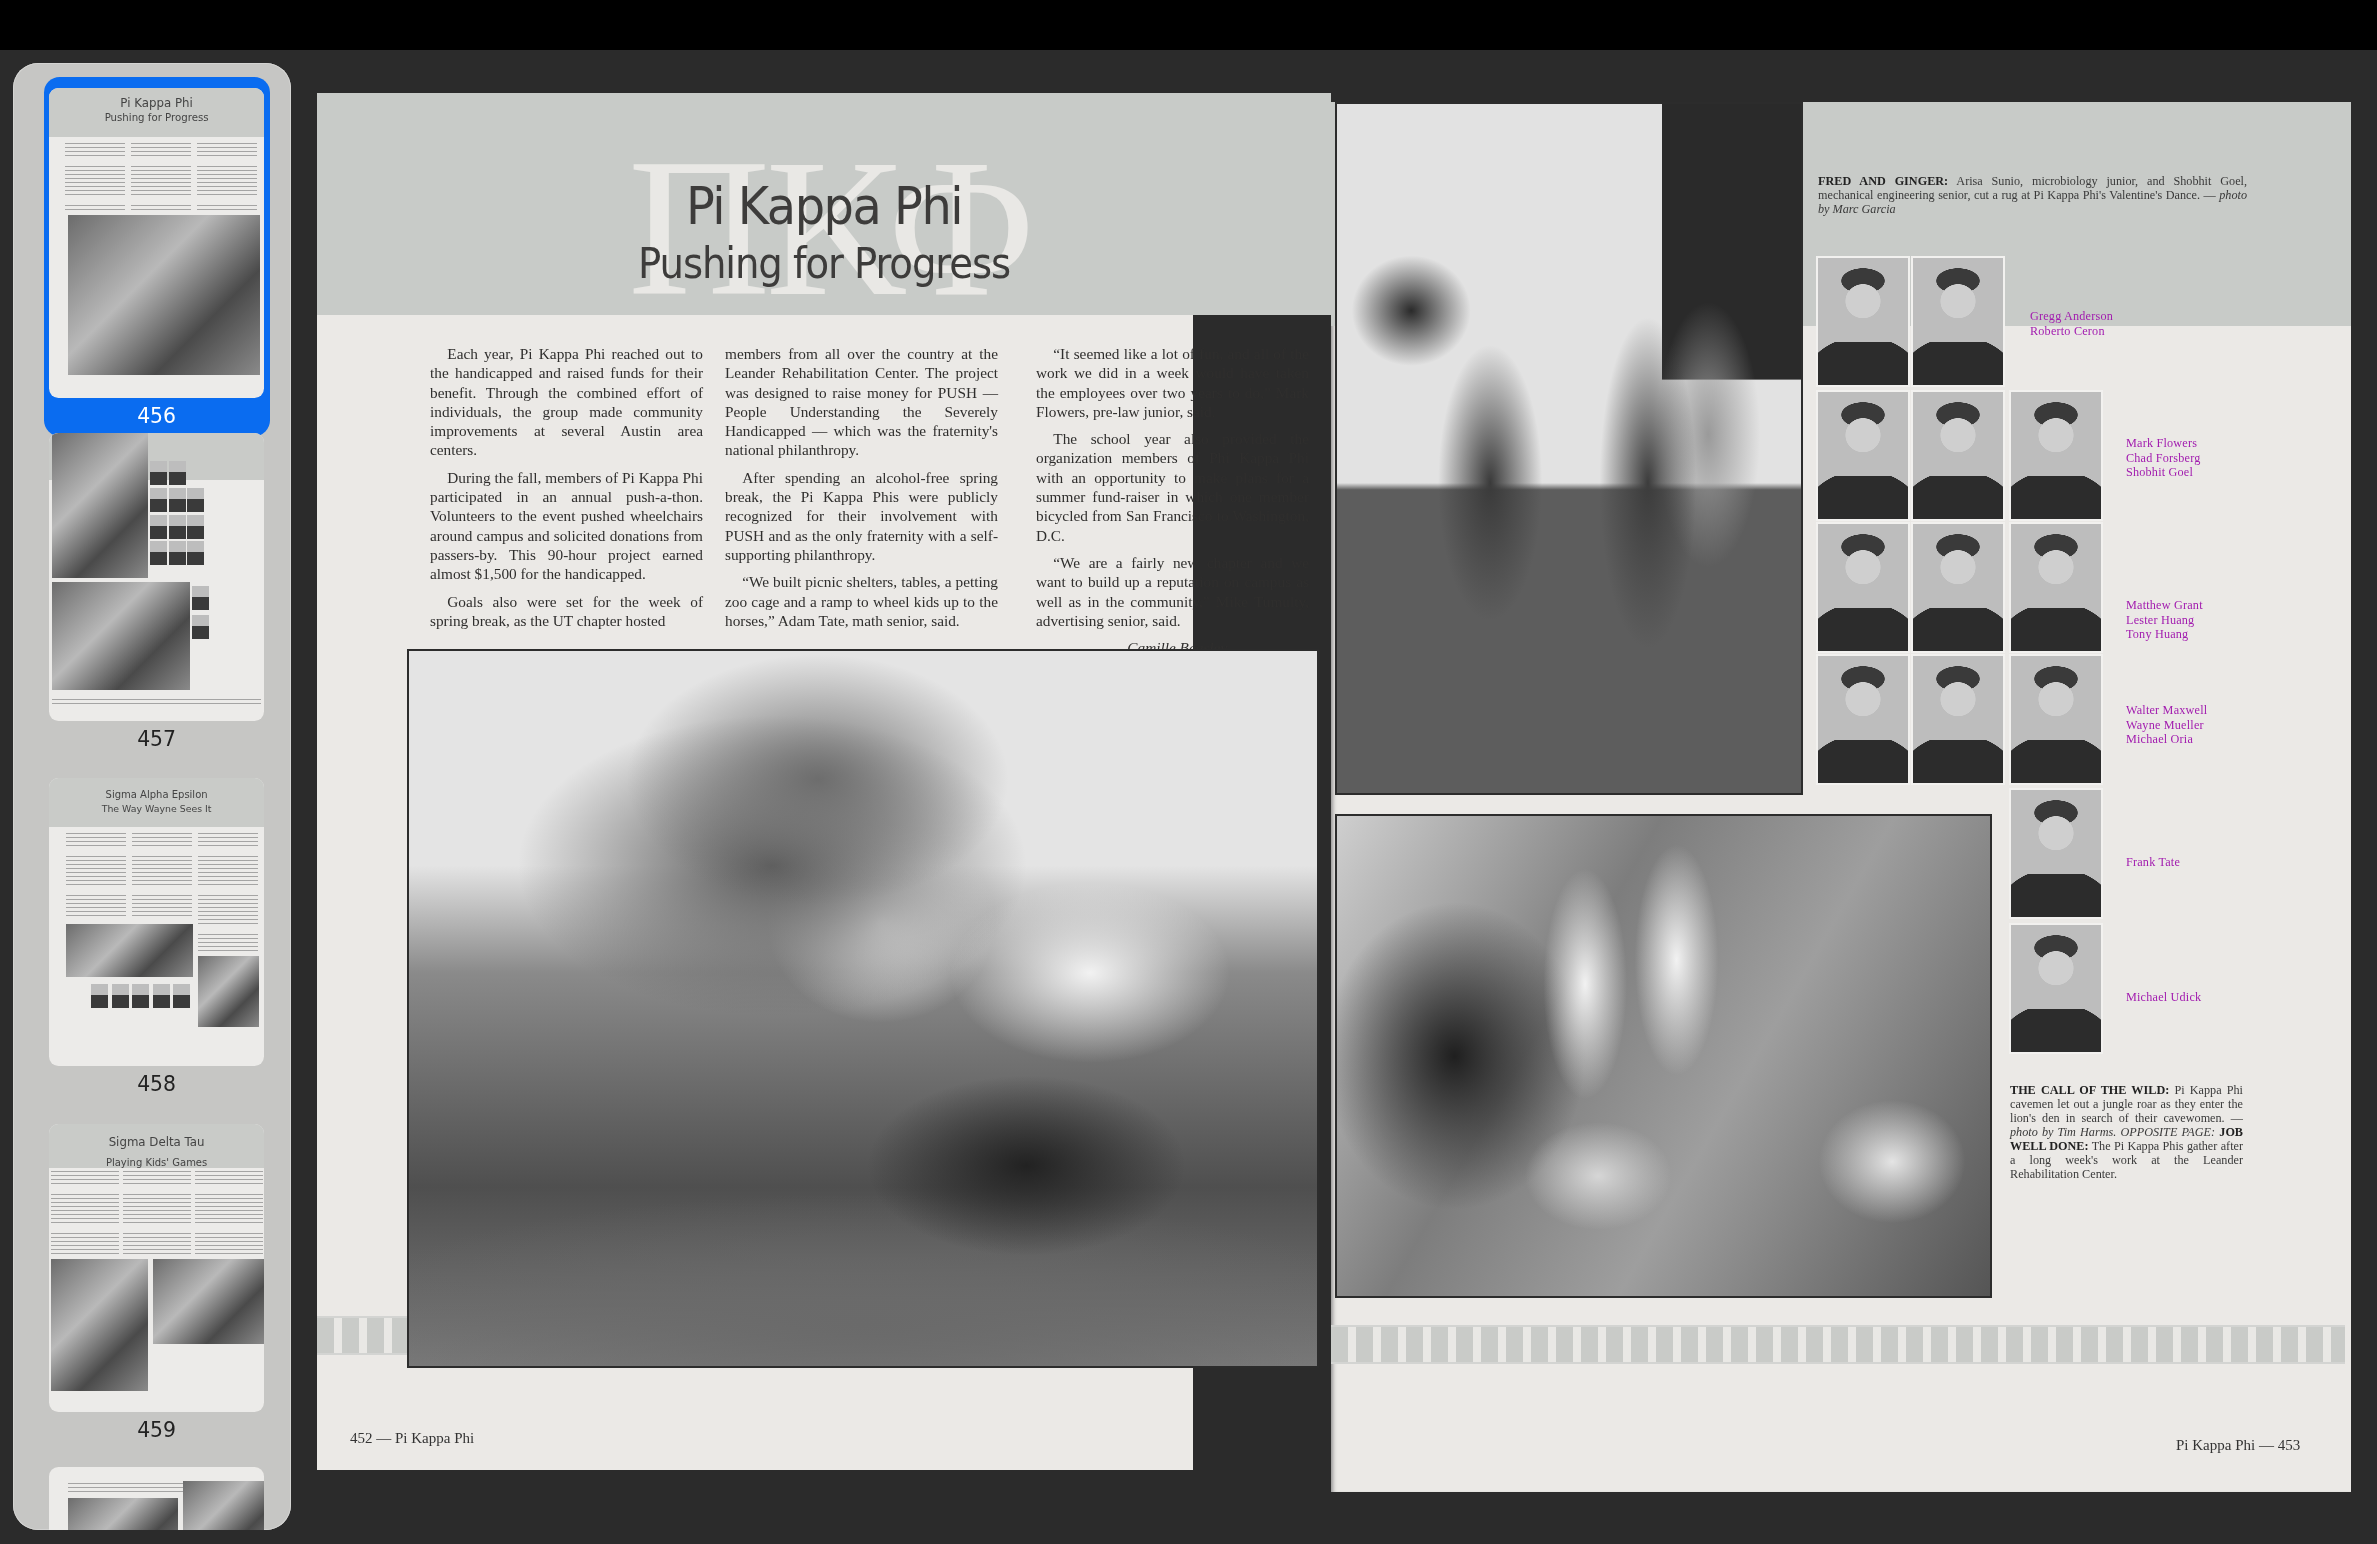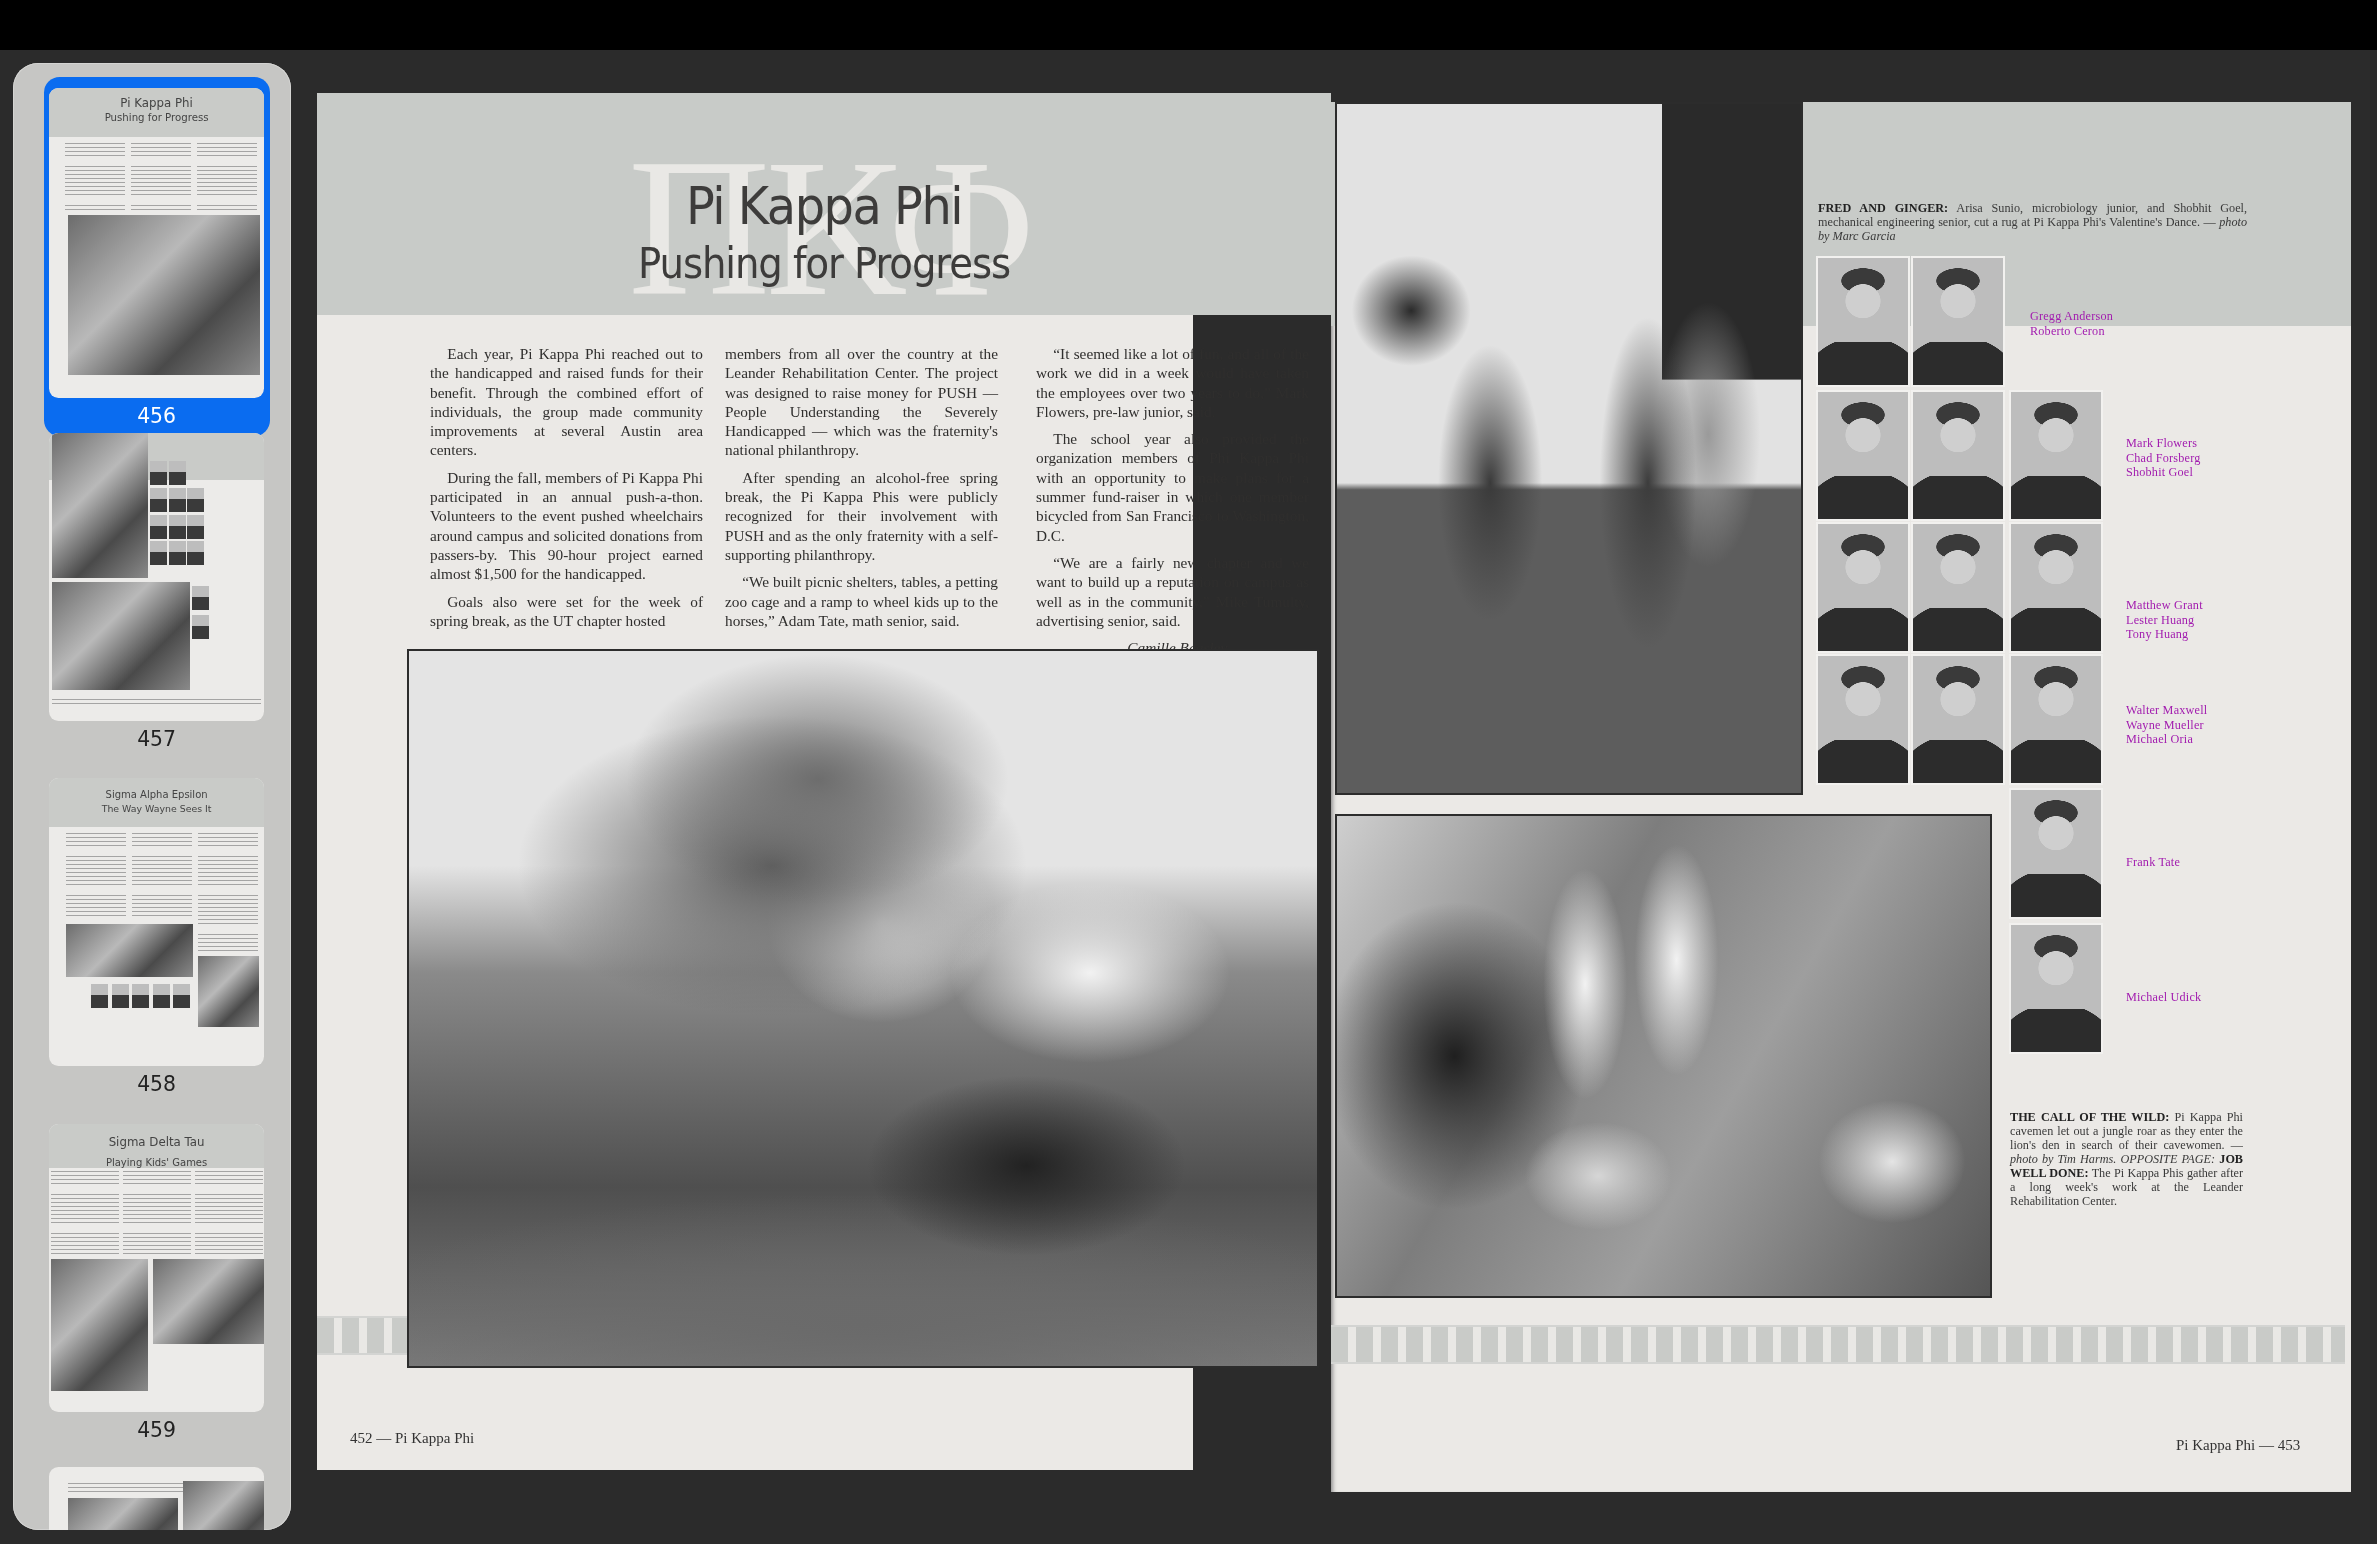--- a/index.html
+++ b/index.html
@@ -100,21 +100,21 @@
   .cave-photo {
     left:3.9px; top:712px; width:653px; height:480px;
     background:
       radial-gradient(ellipse 8% 30% at 38% 35%, #f2f2f2 0, transparent 80%),
       radial-gradient(ellipse 8% 30% at 52% 30%, #f2f2f2 0, transparent 80%),
       radial-gradient(ellipse 14% 14% at 40% 75%, #d6d6d6 0, transparent 80%),
       radial-gradient(ellipse 14% 16% at 85% 72%, #e4e4e4 0, transparent 80%),
       radial-gradient(ellipse 25% 40% at 18% 50%, #1f1f1f 0, transparent 80%),
       linear-gradient(120deg, #cfcfcf 0, #7d7d7d 35%, #9e9e9e 60%, #555 100%);
   }
-  .caption { position:absolute; font-size:12.2px; line-height:14px; color:#3a3a3a; text-align:justify;margin-top:27px; }
+  .caption { position:absolute; font-size:12.2px; line-height:14px; color:#3a3a3a; text-align:justify; }
   .caption b { color:#222; }
   .portrait {
     position:absolute; width:90px; height:127px; border:2.4px solid #f2f1ef;
     background:
       radial-gradient(ellipse 32% 22% at 50% 34%, #cfcfcf 0 60%, transparent 62%),
       radial-gradient(ellipse 34% 14% at 50% 18%, #3a3a3a 0 70%, transparent 72%),
       linear-gradient(#bdbdbd 0 66%, transparent 66%),
       radial-gradient(ellipse 70% 40% at 50% 100%, #2c2c2c 0 95%, transparent 96%),
       #bdbdbd;
   }

